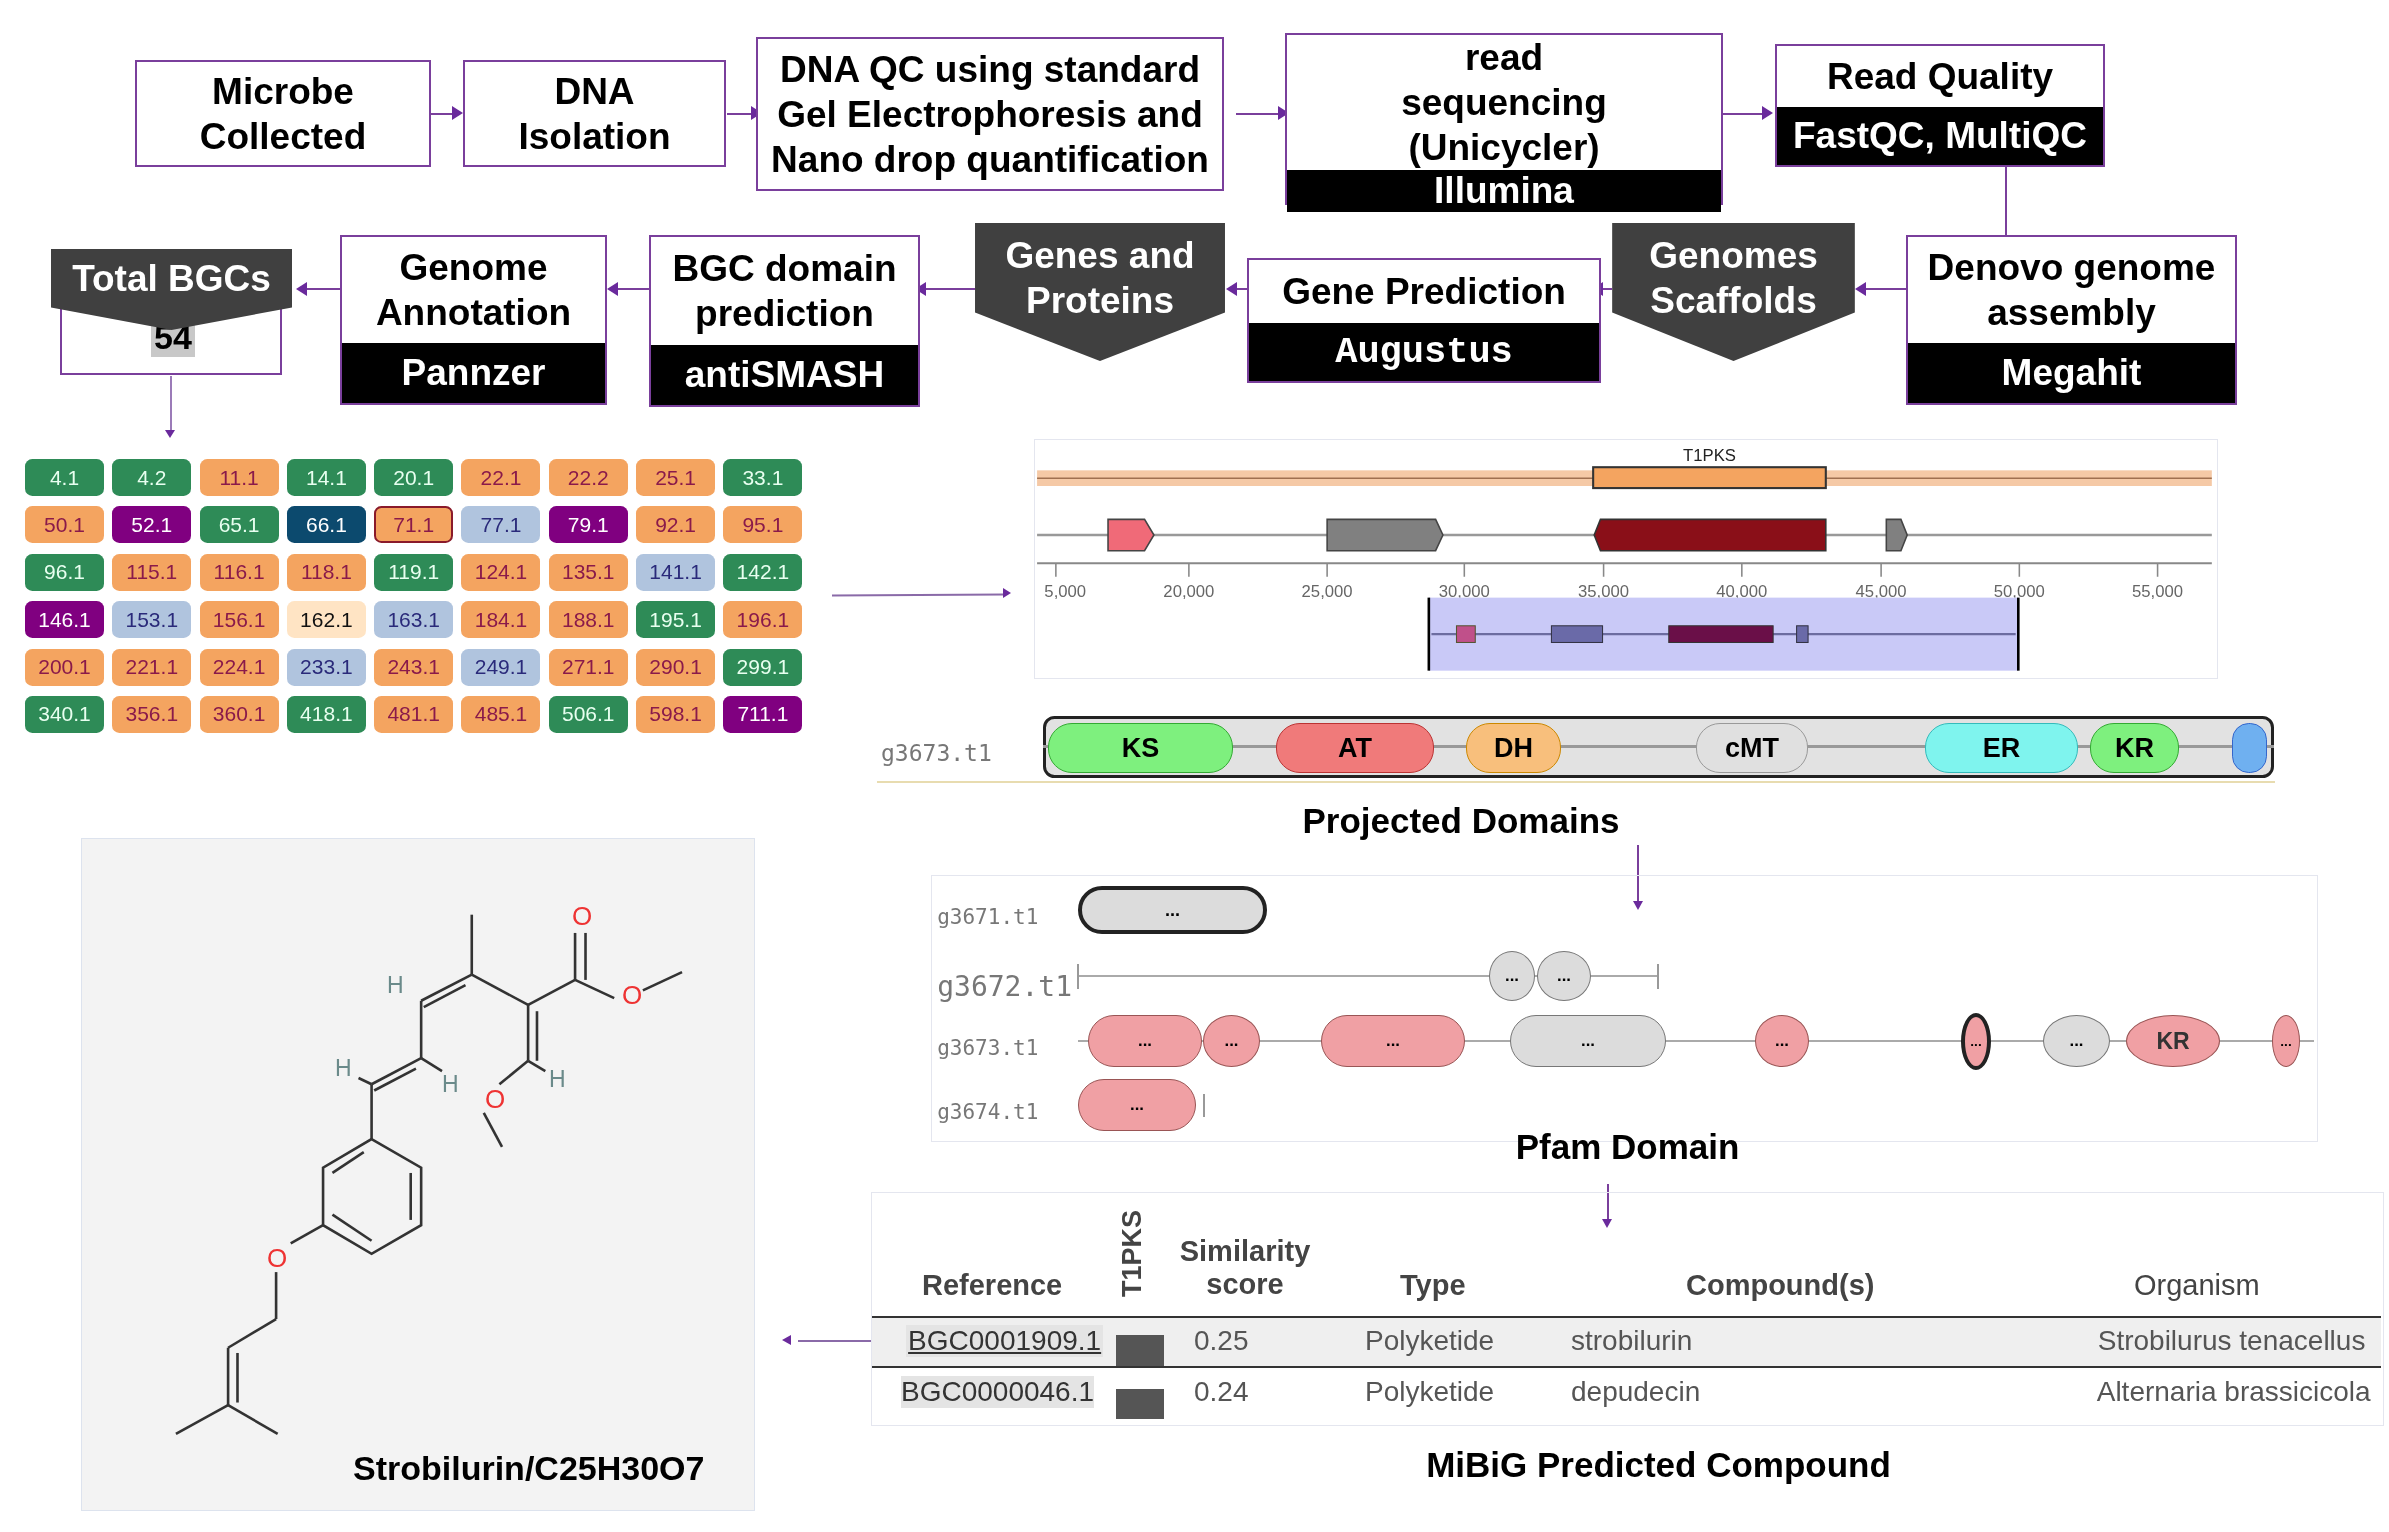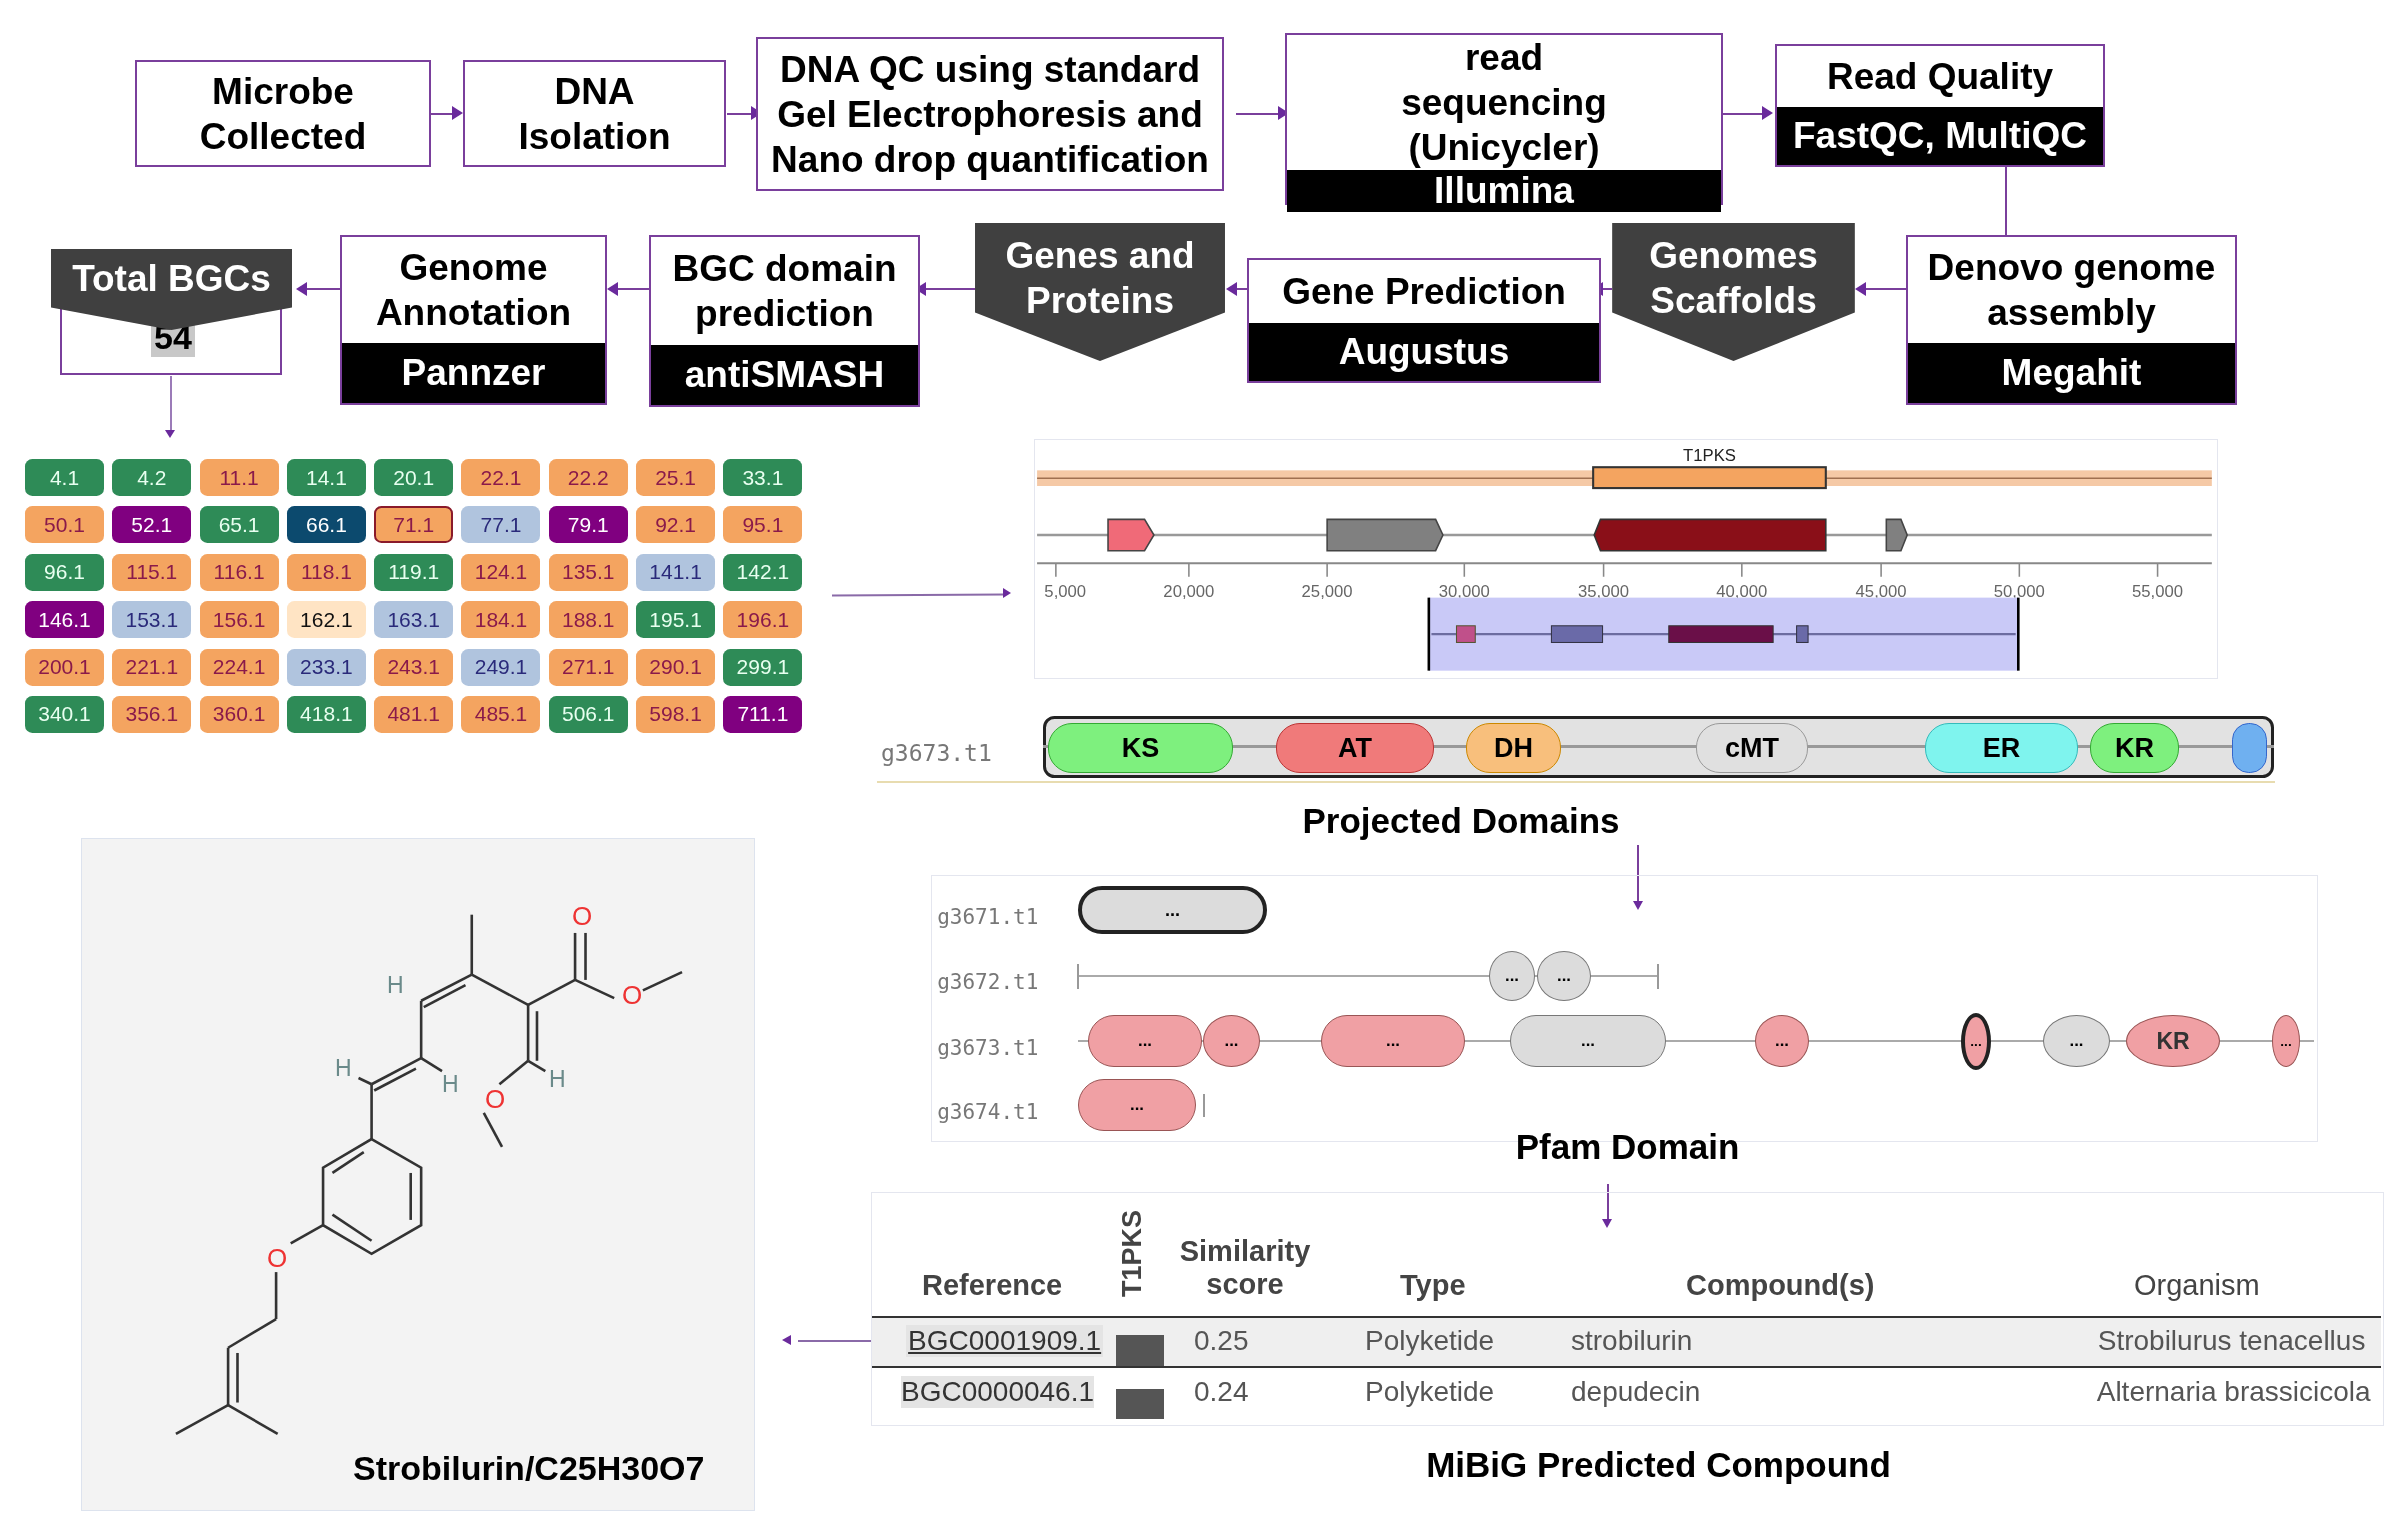--- a/index.html
+++ b/index.html
@@ -68,21 +68,21 @@
   <svg width="243" height="138" viewBox="0 0 466 265">
       <polygon points="0,0 466,0 466,172 233,265 0,172" fill="#404040"></polygon>
     </svg>
   <span style="padding:10.4px 31px 0;">Genomes Scaffolds</span>
 </div>
 <div class="hline" style="left:1600px;top:288px;width:11.5px;"></div>
 <div class="arr-l" style="left:1592px;top:282px;"></div>
 
 <div class="box" style="left:1247px;top:258px;width:354px;height:125px;">
   <div class="top">Gene Prediction</div>
-  <div class="bot" style="height:58px;">Augustus</div>
+  <div class="bot" style="height:58px;font-family:Liberation Mono, monospace;">Augustus</div>
 </div>
 <div class="hline" style="left:1234px;top:288px;width:12.5px;"></div>
 <div class="arr-l" style="left:1226px;top:282px;"></div>
 
 <div class="pent" style="left:975px;top:223px;width:250px;height:138px;">
   <svg width="250" height="138" viewBox="0 0 480 265">
       <polygon points="0,0 480,0 480,172 240,265 0,172" fill="#404040"></polygon>
     </svg>
   <span style="padding:10.4px 21px 0;">Genes and Proteins</span>
 </div>
@@ -350,21 +350,21 @@
       <span>KR</span>
     </div>
   <div class="abs" style="left:1355px;top:7.3px;width:33px;height:48px;border-radius:16.7px;background:#6fb0f0;border:1.6px solid #36c;"></div>
 </div>
 <div class="sec" style="left:1304px;top:801px;width:626px;margin-left:-156px;">Projected Domains</div>
 <div class="vline" style="left:1637px;top:845px;height:57px;width:1.6px;"></div>
 <div class="arr-d" style="left:1633px;top:901px;border-left-width:5.2px;border-right-width:5.2px;border-top-width:9.4px;"></div>
 
 <div class="abs" style="left:931px;top:875px;width:1387px;height:267px;border:1.6px solid #e4e6ef;box-sizing:border-box;">
   <div class="abs mono" style="left:5.2px;top:29px;font-size:21px;">g3671.t1</div>
-  <div class="abs mono" style="left:5.2px;top:94px;font-size:21px;">g3672.t1</div>
+  <div class="abs mono" style="left:5.2px;top:94px;font-size:28px;">g3672.t1</div>
   <div class="abs mono" style="left:5.2px;top:160px;font-size:21px;">g3673.t1</div>
   <div class="abs mono" style="left:5.2px;top:224px;font-size:21px;">g3674.t1</div>
 
   <div class="abs" style="left:156px;top:34px;width:44px;height:2.1px;background:#aaa;"></div>
   <div class="abs" style="left:201px;top:23.5px;width:1.6px;height:23px;background:#999;"></div>
   <div class="abs" style="left:146px;top:10.4px;width:189px;height:48px;border-radius:24px;background:#dcdcdc;border:4.7px solid #222;box-sizing:border-box;display:flex;align-items:center;justify-content:center;font-weight:bold;font-size:18px;width:189px;">
       <span>...</span>
     </div>
 
   <div class="abs" style="left:146px;top:99px;width:579px;height:2.1px;background:#aaa;"></div>

